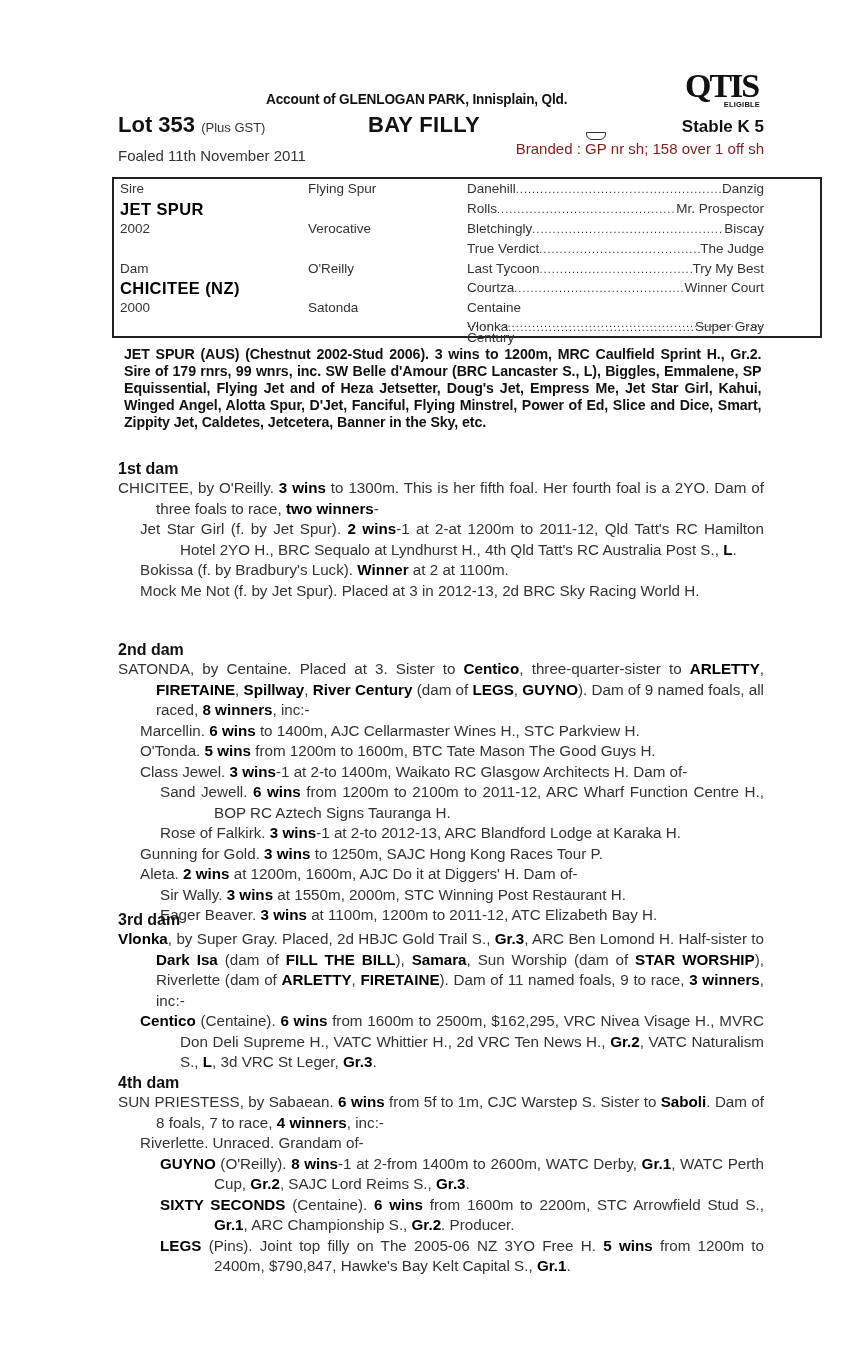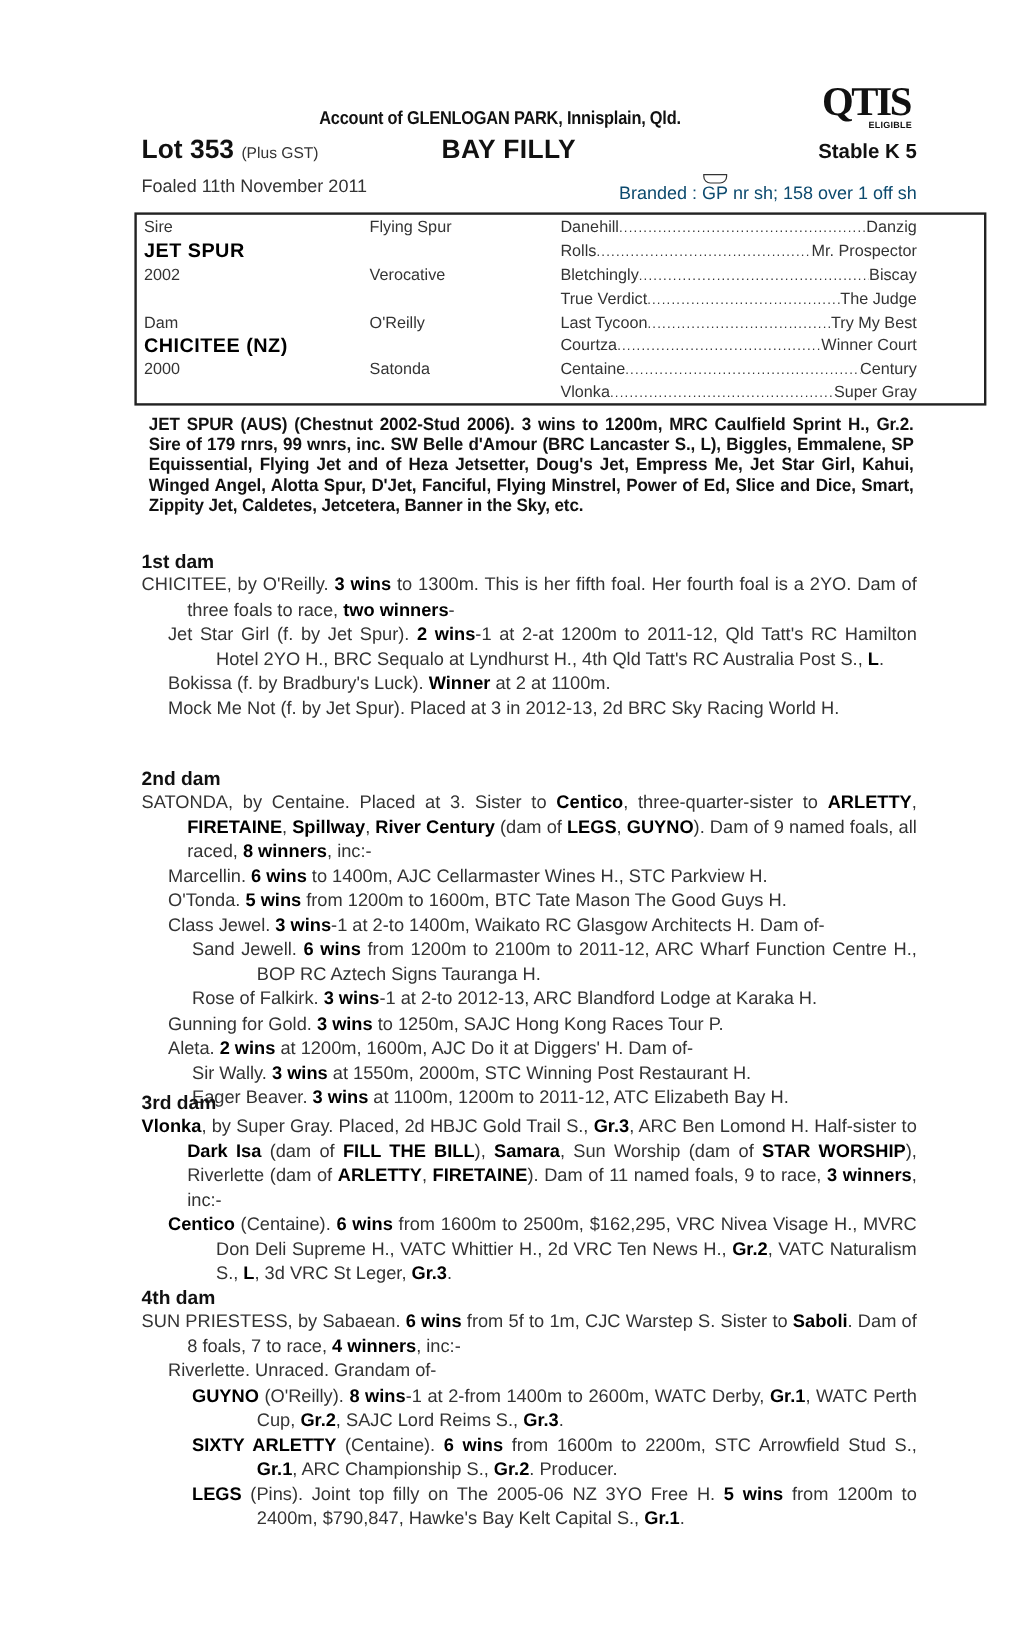--- a/index.html
+++ b/index.html
@@ -7,21 +7,21 @@
   .page { position:absolute; left:118px; top:0; width:646px; }
   .account { position:absolute; left:148px; top:90px; font-family:"Liberation Sans", sans-serif; font-weight:bold; font-size:15.5px; letter-spacing:-0.2px; transform:scaleX(0.88); transform-origin:left top; white-space:nowrap; }
   .logo { position:absolute; left:567px; top:72px; width:75px; height:38px; }
   .logo .qtis { position:absolute; left:0; top:-4px; font-family:"Liberation Serif", serif; font-size:34px; font-weight:bold; letter-spacing:-2px; line-height:36px; }
   .logo .elig { position:absolute; right:0; top:28px; font-size:7.5px; font-weight:bold; letter-spacing:0.2px; }
   .lot { position:absolute; left:0; top:112px; font-weight:bold; font-size:22px; white-space:nowrap; }
   .lot .gst { font-weight:normal; font-size:13px; color:#333; }
   .sex { position:absolute; left:250px; top:112px; font-weight:bold; font-size:22px; letter-spacing:0.3px; }
   .stable { position:absolute; right:0; top:117px; font-weight:bold; font-size:17px; }
   .foaled { position:absolute; left:0; top:147px; font-size:15px; color:#333; }
-  .branded { position:absolute; right:0; top:153px; font-size:15px; color:#0c4a6e; white-space:nowrap; }
+  .branded { position:absolute; right:0; top:140px; font-size:15px; color:#7f1d1d; white-space:nowrap; }
   .brand-mark { position:relative; display:inline-block; }
   .brand-mark::before { content:""; position:absolute; left:1px; top:-8px; width:18px; height:6px; border-top:1px solid #333; border-bottom:1px solid #333; border-left:1px solid #333; border-right:1px solid #333; border-radius:0 0 6px 6px; }
   .ped { position:absolute; left:-6px; top:177px; width:710px; height:161px; border:2px solid #222; box-sizing:border-box; }
   .ped .cell { position:absolute; font-size:13.5px; color:#333; white-space:nowrap; }
   .ped .bold { font-weight:900; font-size:16.5px; color:#000; letter-spacing:0.4px; }
   .ped .gp { left:353px; width:297px; display:flex; font-size:13.5px; color:#333; }
   .ped .gp .dots { flex:1; overflow:hidden; white-space:nowrap; }
   .ped .gp .dots::after { content:"....................................................................................................."; letter-spacing:1px; font-size:11px; }
   .sire-note { position:absolute; left:6px; top:346px; width:637px; font-weight:900; font-size:14.8px; line-height:17px; text-align:justify; transform:scaleX(0.96); transform-origin:left top; width:664px; letter-spacing:-0.1px; color:#111; }
   .section { position:absolute; left:0; width:646px; font-size:15.2px; line-height:20.5px; color:#333; }
@@ -93,21 +93,21 @@
     <div class="cell gp" style="top:82px;">
         <span>Last Tycoon</span>
         <span class="dots"></span>
         <span>Try My Best</span>
       </div>
     <div class="cell gp" style="top:101px;">
         <span>Courtza</span>
         <span class="dots"></span>
         <span>Winner Court</span>
       </div>
-    <div class="cell gp" style="top:121px;">
+    <div class="cell gp" style="top:121px;flex-direction:column;">
         <span>Centaine</span>
         <span class="dots"></span>
         <span>Century</span>
       </div>
     <div class="cell gp" style="top:140px;">
         <span>Vlonka</span>
         <span class="dots"></span>
         <span>Super Gray</span>
       </div>
   </div>
@@ -140,17 +140,17 @@
     <h3>3rd dam</h3>
     <p class="l0"><b>Vlonka</b>, by Super Gray. Placed, 2d HBJC Gold Trail S., <b>Gr.3</b>, ARC Ben Lomond H. Half-sister to <b>Dark Isa</b> (dam of <b>FILL THE BILL</b>), <b>Samara</b>, Sun Worship (dam of <b>STAR WORSHIP</b>), Riverlette (dam of <b>ARLETTY</b>, <b>FIRETAINE</b>). Dam of 11 named foals, 9 to race, <b>3 winners</b>, inc:-</p>
     <p class="l1"><b>Centico</b> (Centaine). <b>6 wins</b> from 1600m to 2500m, $162,295, VRC Nivea Visage H., MVRC Don Deli Supreme H., VATC Whittier H., 2d VRC Ten News H., <b>Gr.2</b>, VATC Naturalism S., <b>L</b>, 3d VRC St Leger, <b>Gr.3</b>.</p>
   </div>
 
   <div class="section" style="top:1073px;">
     <h3>4th dam</h3>
     <p class="l0">SUN PRIESTESS, by Sabaean. <b>6 wins</b> from 5f to 1m, CJC Warstep S. Sister to <b>Saboli</b>. Dam of 8 foals, 7 to race, <b>4 winners</b>, inc:-</p>
     <p class="l1">Riverlette. Unraced. Grandam of-</p>
     <p class="l2b"><b>GUYNO</b> (O'Reilly). <b>8 wins</b>-1 at 2-from 1400m to 2600m, WATC Derby, <b>Gr.1</b>, WATC Perth Cup, <b>Gr.2</b>, SAJC Lord Reims S., <b>Gr.3</b>.</p>
-    <p class="l2b"><b>SIXTY ARLETTY</b> (Centaine). <b>6 wins</b> from 1600m to 2200m, STC Arrowfield Stud S., <b>Gr.1</b>, ARC Championship S., <b>Gr.2</b>. Producer.</p>
+    <p class="l2b"><b>SIXTY SECONDS</b> (Centaine). <b>6 wins</b> from 1600m to 2200m, STC Arrowfield Stud S., <b>Gr.1</b>, ARC Championship S., <b>Gr.2</b>. Producer.</p>
     <p class="l2b"><b>LEGS</b> (Pins). Joint top filly on The 2005-06 NZ 3YO Free H. <b>5 wins</b> from 1200m to 2400m, $790,847, Hawke's Bay Kelt Capital S., <b>Gr.1</b>.</p>
   </div>
 
 </div>
 
 </body></html>

